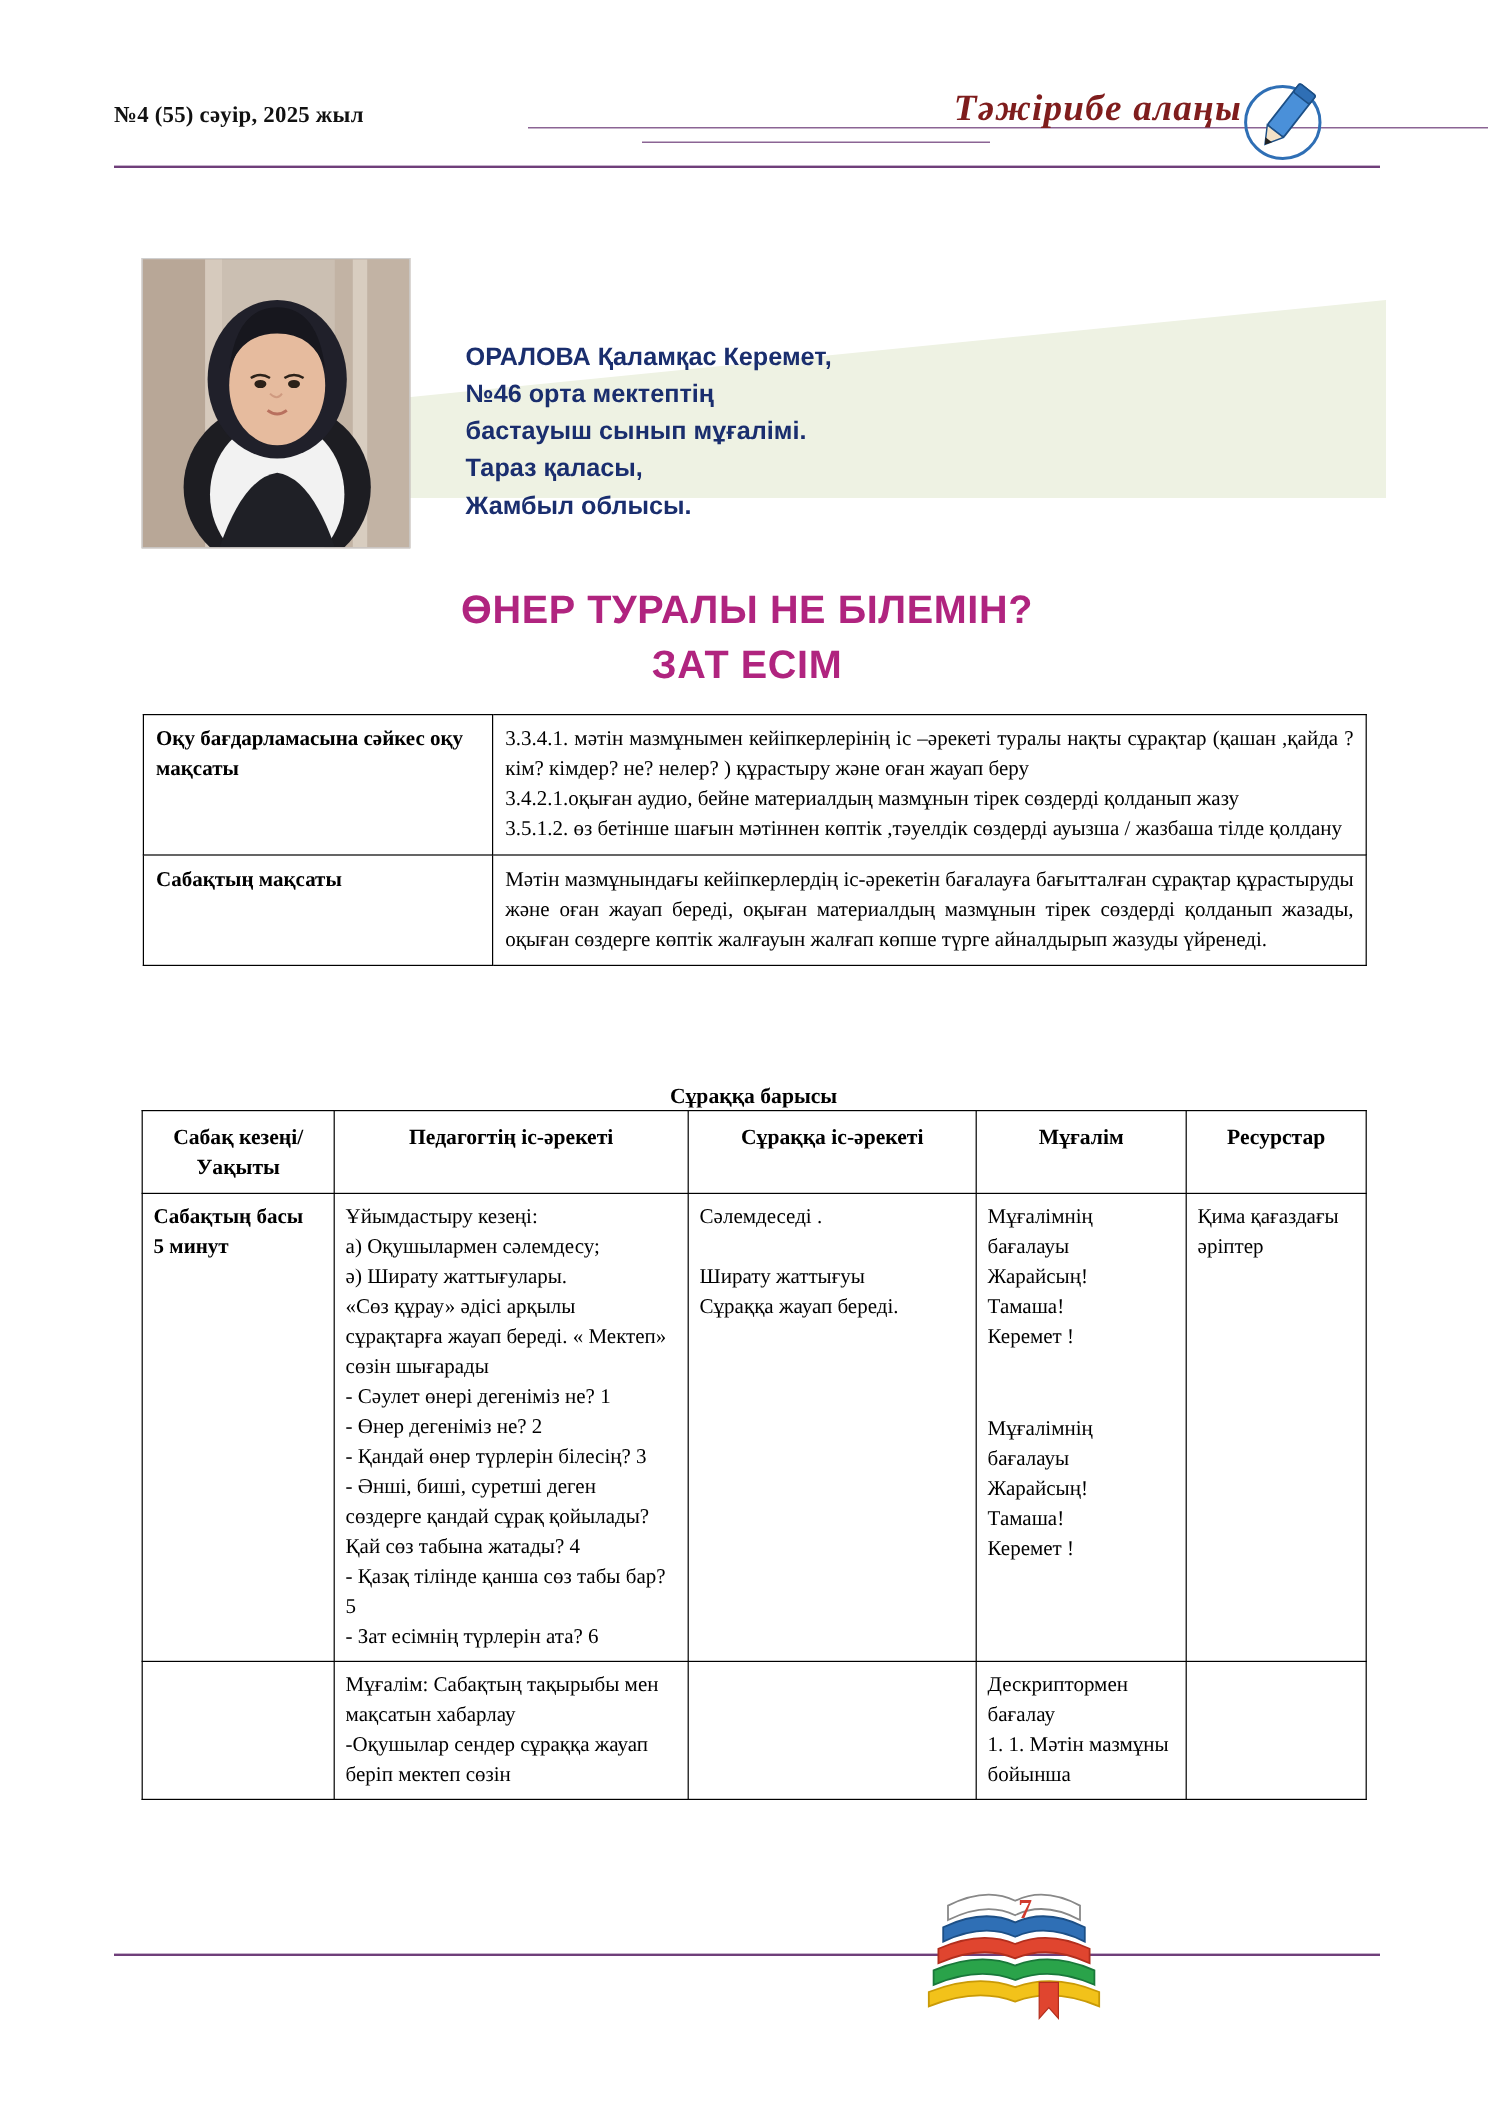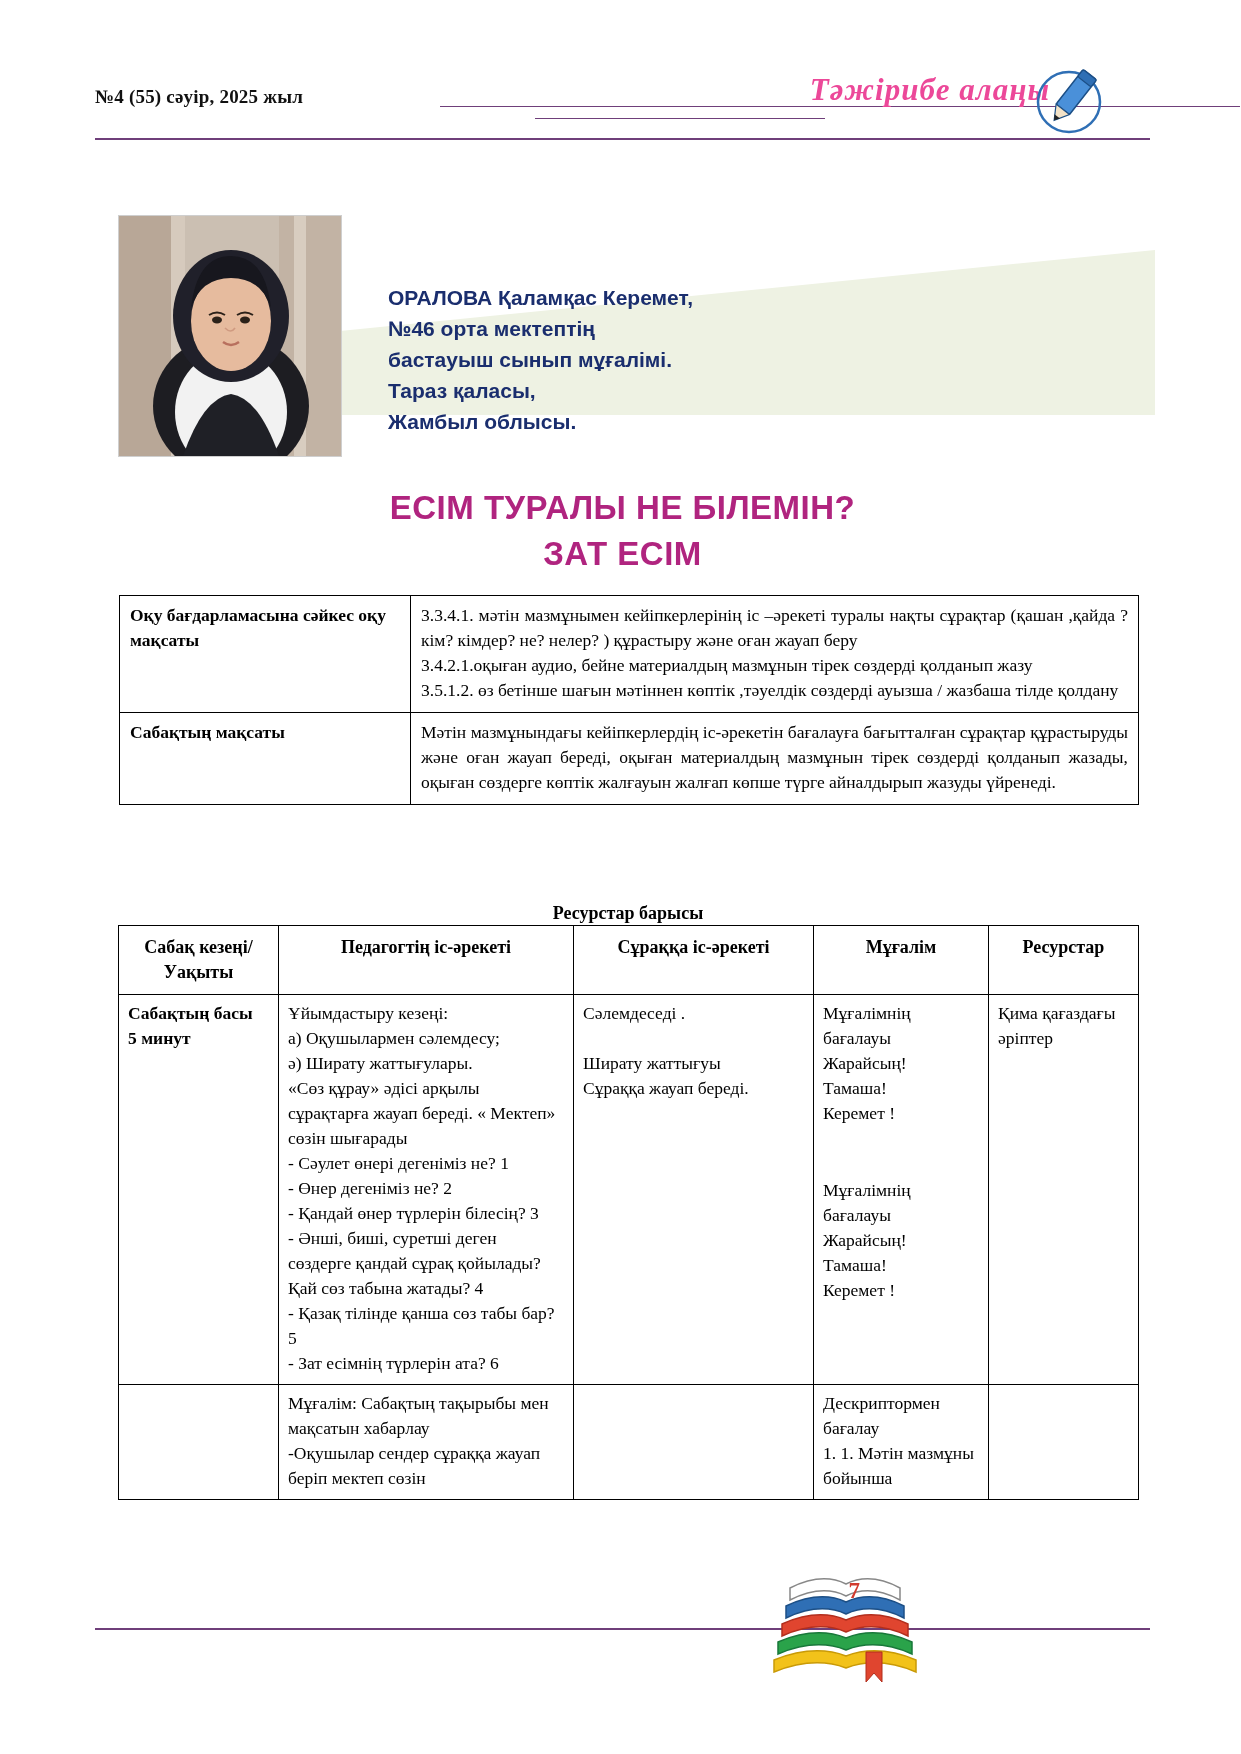--- a/index.html
+++ b/index.html
@@ -51,27 +51,27 @@
   .header-rule-short {
     position: absolute;
     left: 440px;
     top: 40px;
     width: 290px;
     height: 1px;
     background: #6f3f7a;
   }
   .header-title {
     position: absolute;
-    right: 100px;
+    right: 115px;
     top: -6px;
     font-family: "Liberation Serif", serif;
     font-style: italic;
     font-weight: bold;
     font-size: 31px;
-    color: #ec4899;
+    color: #7f1d1d;
     letter-spacing: 1px;
     white-space: nowrap;
   }
   .header-pen {
     position: absolute;
     right: 45px;
     top: -14px;
     width: 72px;
     height: 72px;
   }
@@ -283,40 +283,40 @@
 
   <div class="author-text">
     <div>ОРАЛОВА Қаламқас Керемет,</div>
     <div>№46 орта мектептің</div>
     <div>бастауыш сынып мұғалімі.</div>
     <div>Тараз қаласы,</div>
     <div>Жамбыл облысы.</div>
   </div>
 
   <div class="lesson-title">
-    <div>ЕСІМ ТУРАЛЫ НЕ БІЛЕМІН?</div>
+    <div>ӨНЕР ТУРАЛЫ НЕ БІЛЕМІН?</div>
     <div>ЗАТ ЕСІМ</div>
   </div>
 
   <table class="tbl-aims">
     <tbody>
         <tr>
       <td class="lbl">Оқу бағдарламасына сәйкес оқу мақсаты</td>
       <td class="just" style="white-space: pre-line;">3.3.4.1. мәтін мазмұнымен кейіпкерлерінің іс –әрекеті туралы нақты сұрақтар (қашан ,қайда ? кім? кімдер? не? нелер? ) құрастыру және оған жауап беру
 3.4.2.1.оқыған аудио, бейне материалдың мазмұнын тірек сөздерді қолданып жазу
 3.5.1.2. өз бетінше шағын мәтіннен көптік ,тәуелдік сөздерді ауызша / жазбаша тілде қолдану</td>
     </tr>
     <tr>
       <td class="lbl">Сабақтың мақсаты</td>
       <td class="just" style="white-space: pre-line;">Мәтін мазмұнындағы кейіпкерлердің іс-әрекетін бағалауға бағытталған сұрақтар құрастыруды және оған жауап береді, оқыған материалдың мазмұнын тірек сөздерді қолданып жазады, оқыған сөздерге көптік жалғауын жалғап көпше түрге айналдырып жазуды үйренеді.</td>
     </tr>
   </tbody>
     </table>
 
-  <div class="course-band">Ресурстар барысы</div>
+  <div class="course-band">Сұраққа барысы</div>
 
   <table class="tbl-main">
     <colgroup>
       <col class="c1">
         <col class="c2">
         <col class="c3">
         <col class="c4">
         <col class="c5">
     </colgroup>
     <tbody>

